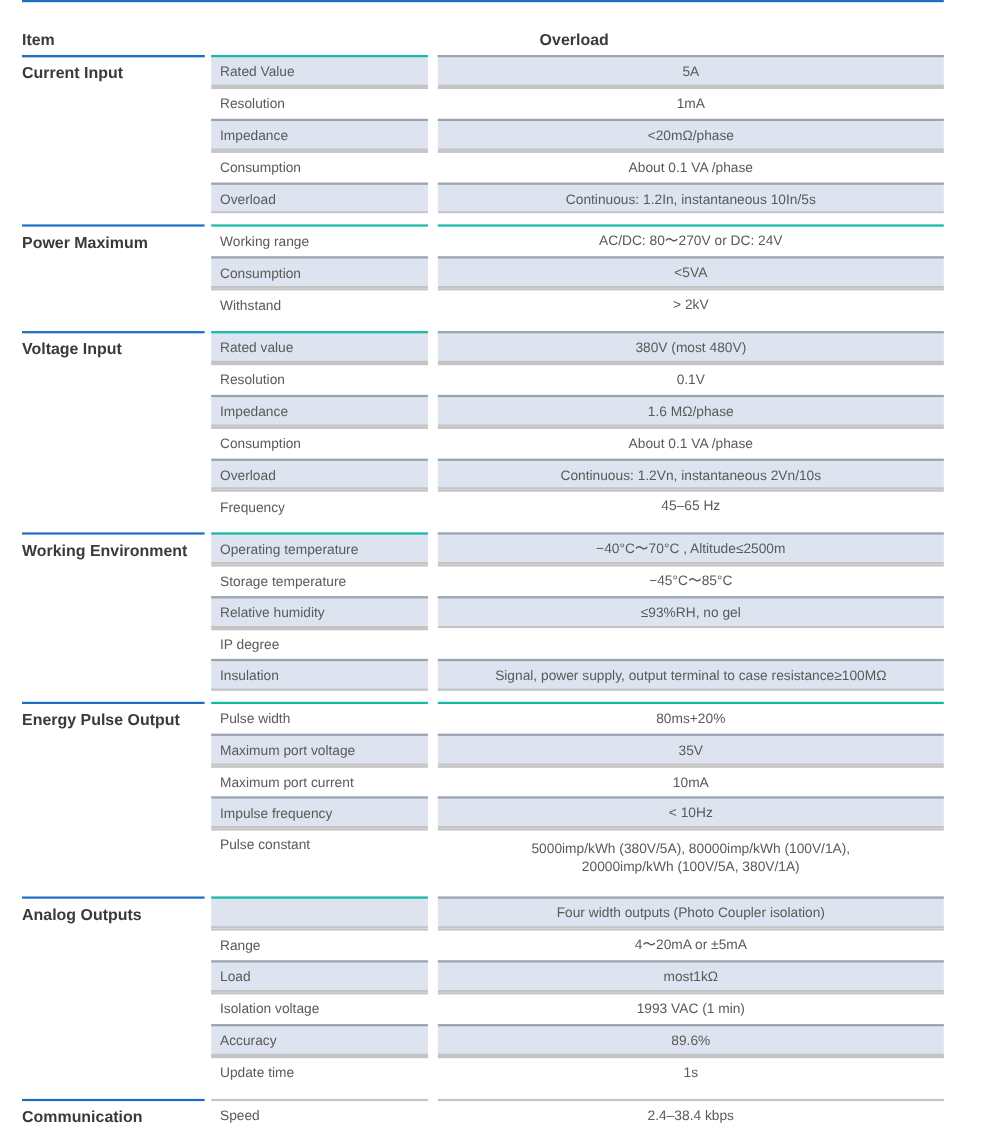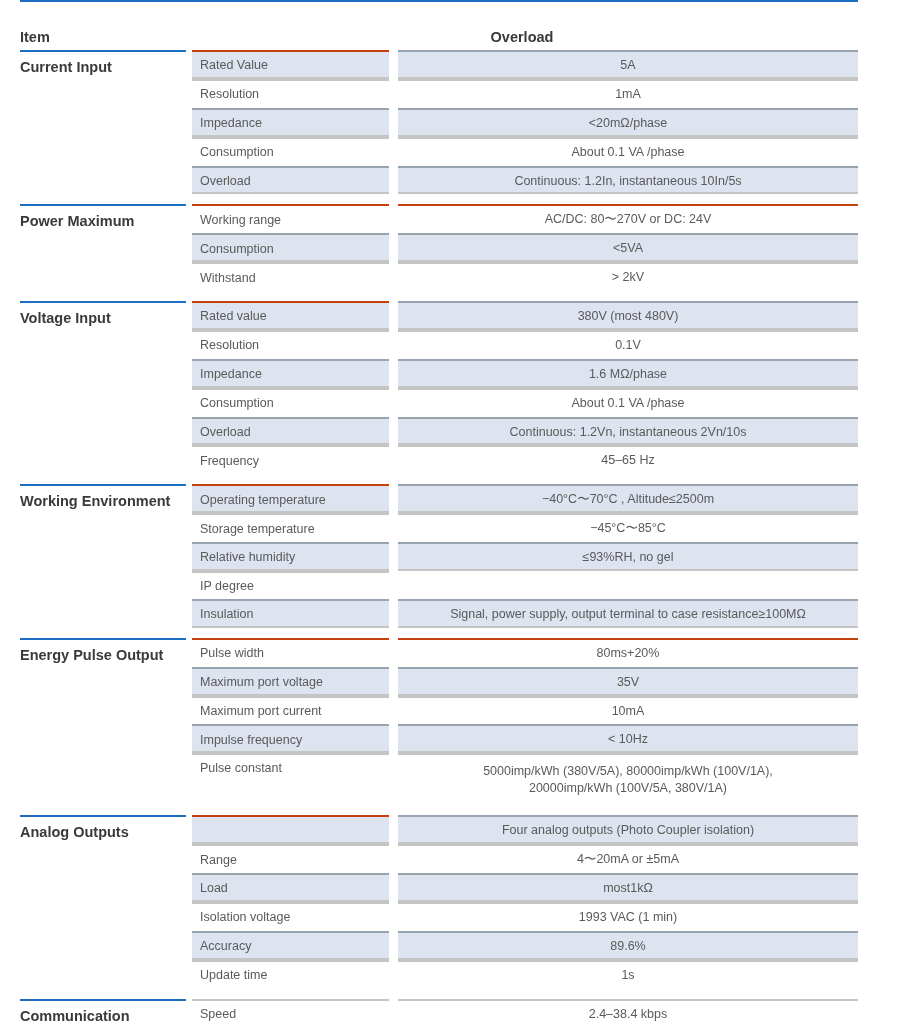--- a/index.html
+++ b/index.html
@@ -128,21 +128,21 @@
     display: flex;
     align-items: center;
     justify-content: center;
     min-height: 28px;
     line-height: 1.35;
   }
 
   
   .row.first .cell-sub,
   .row.first .cell-param {
-    border-top: 2px solid #c2410c;
+    border-top: 2px solid #14b8a6;
   }
   .row.first.shaded .cell-param {
     border-top: 2px solid #9aa4b0;
   }
 
   
   .row.shaded .cell-sub,
   .row.shaded .cell-param {
     background: #dde3ef;
   }
@@ -315,21 +315,21 @@
 20000imp/kWh (100V/5A, 380V/1A)</div>
           </div>
         </div>
       </div>
       <div class="section-spacer"></div>
       <div class="section">
         <div class="section-label">Analog Outputs</div>
         <div class="section-rows">
           <div class="row shaded first">
             <div class="cell-sub"></div>
-            <div class="cell-param">Four analog outputs (Photo Coupler isolation)</div>
+            <div class="cell-param">Four width outputs (Photo Coupler isolation)</div>
           </div>
           <div class="row plain">
             <div class="cell-sub">Range</div>
             <div class="cell-param">4〜20mA or ±5mA</div>
           </div>
           <div class="row shaded">
             <div class="cell-sub">Load</div>
             <div class="cell-param">most1kΩ</div>
           </div>
           <div class="row plain">

